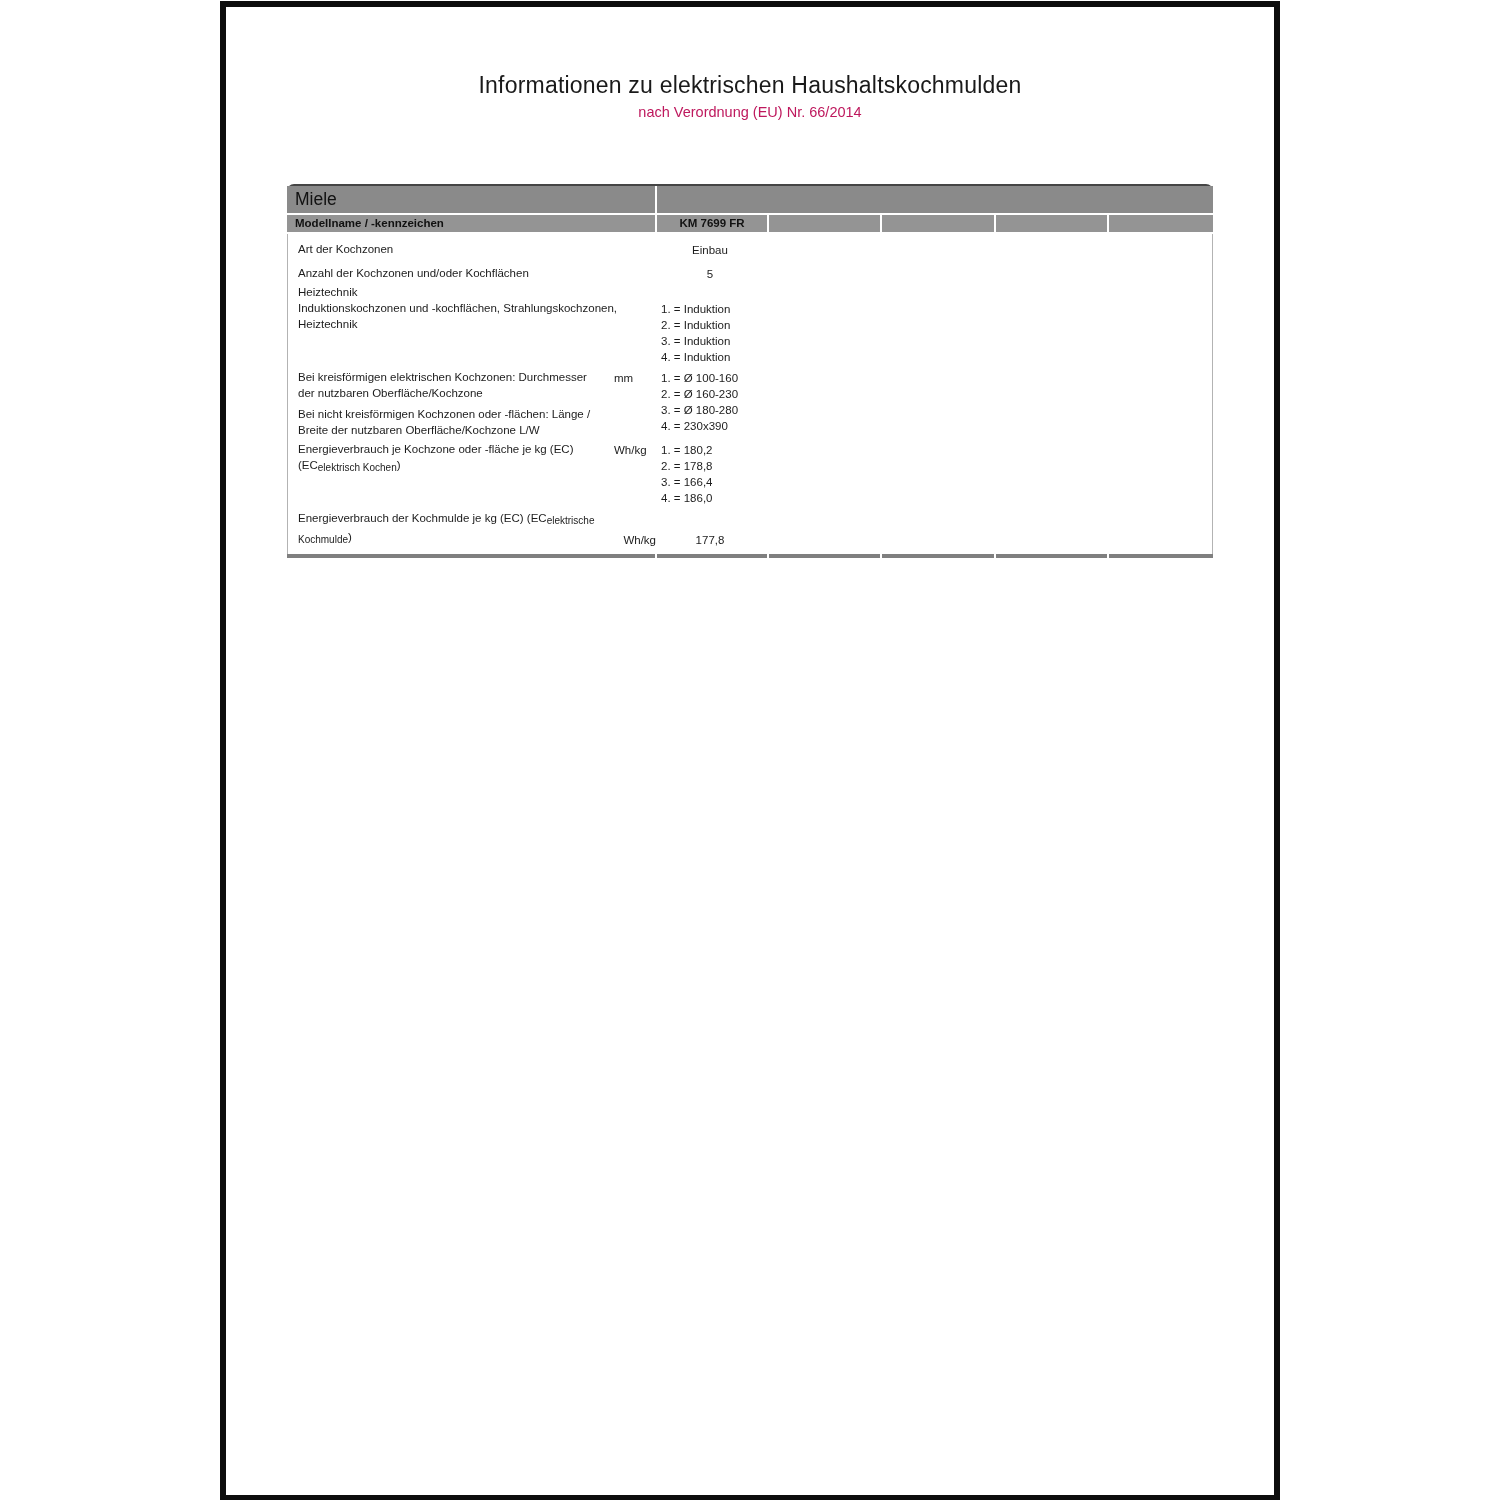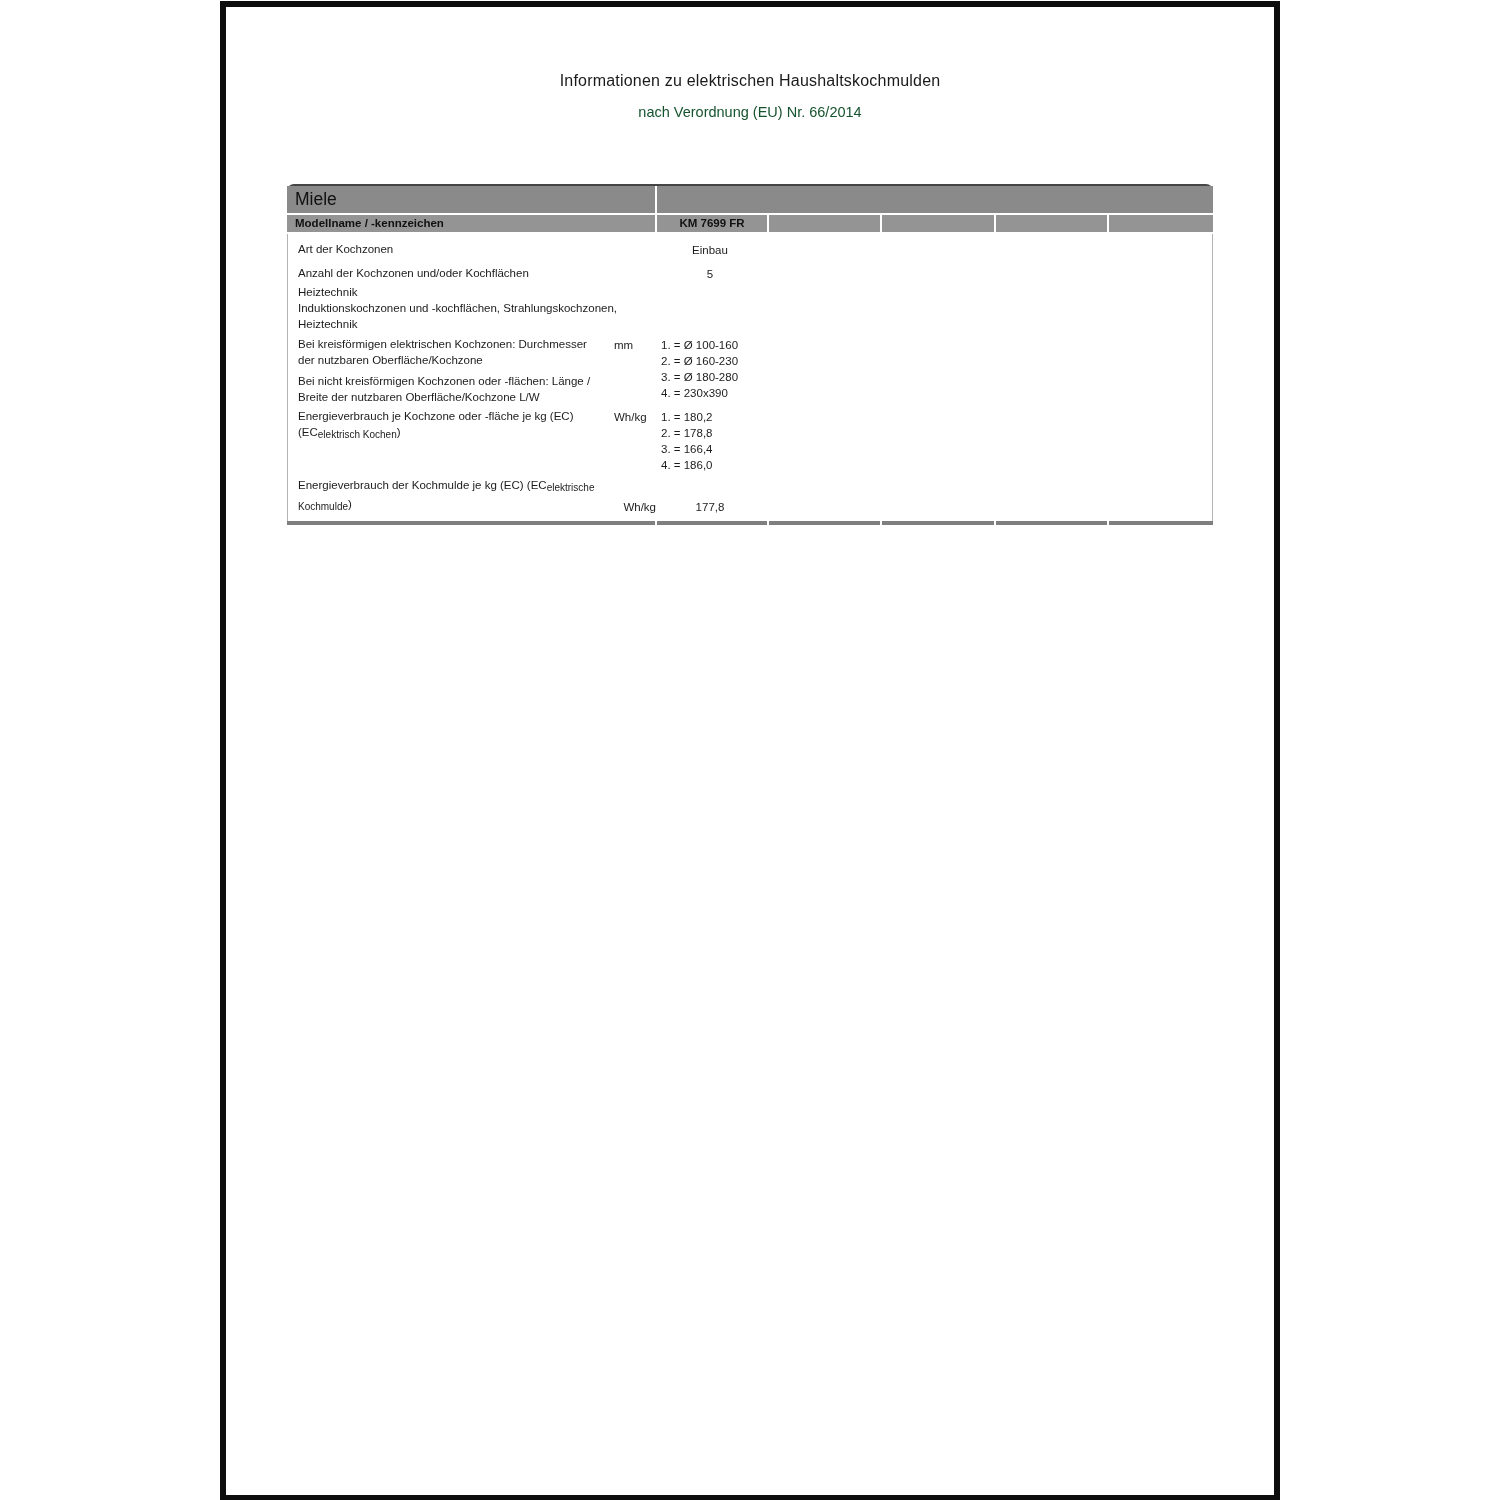--- a/index.html
+++ b/index.html
@@ -24,32 +24,32 @@
     height: 1488px;
     border: 6px solid #0d0d0d;
     background: #ffffff;
   }
   .page-title {
     position: absolute;
     left: 225px;
     top: 72px;
     width: 1050px;
     text-align: center;
-    font-size: 16px;
+    font-size: 23px;
     color: #1a1a1a;
     letter-spacing: 0.2px;
   }
   .page-subtitle {
     position: absolute;
     left: 225px;
     top: 104px;
     width: 1050px;
     text-align: center;
     font-size: 14.5px;
-    color: #14532d;
+    color: #be185d;
   }
   .spec-table {
     position: absolute;
     left: 287px;
     top: 184px;
     width: 926px;
     font-size: 11.5px;
     line-height: 16px;
   }
   .hdr-row1 {
@@ -202,20 +202,26 @@
           <div class="cell-values"></div>
         </div>
         <div class="t-row r3">
           <div class="cell-label">
             <div class="label-block">
               <div class="label-line">Induktionskochzonen und -kochflächen, Strahlungskochzonen,</div>
               <div class="label-line">Heiztechnik</div>
             </div>
           </div>
           <div class="cell-unit"></div>
+          <div class="cell-values">
+            <div class="value-line">1. = Induktion</div>
+            <div class="value-line">2. = Induktion</div>
+            <div class="value-line">3. = Induktion</div>
+            <div class="value-line">4. = Induktion</div>
+          </div>
         </div>
         <div class="t-row r4">
           <div class="cell-label">
             <div class="label-block">
               <div class="label-line">Bei kreisförmigen elektrischen Kochzonen: Durchmesser</div>
               <div class="label-line">der nutzbaren Oberfläche/Kochzone</div>
             </div>
             <div class="label-block second">
               <div class="label-line">Bei nicht kreisförmigen Kochzonen oder -flächen: Länge /</div>
               <div class="label-line">Breite der nutzbaren Oberfläche/Kochzone L/W</div>

